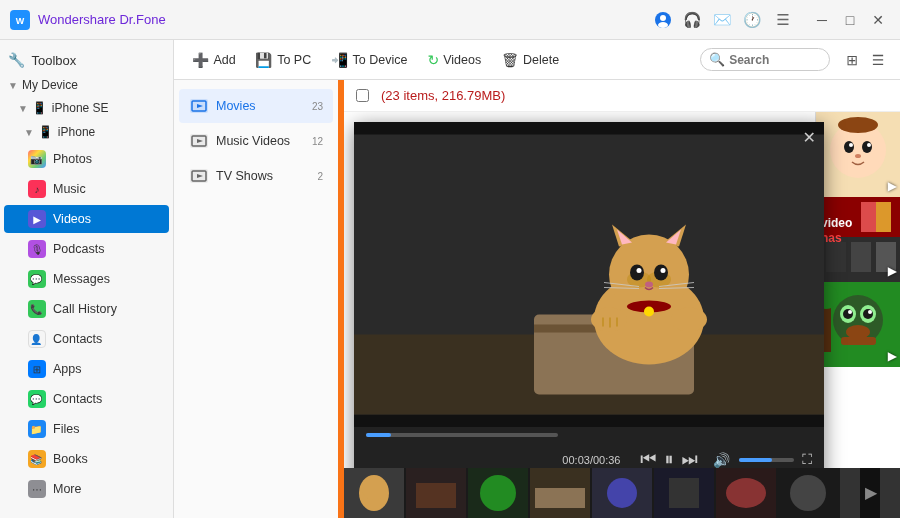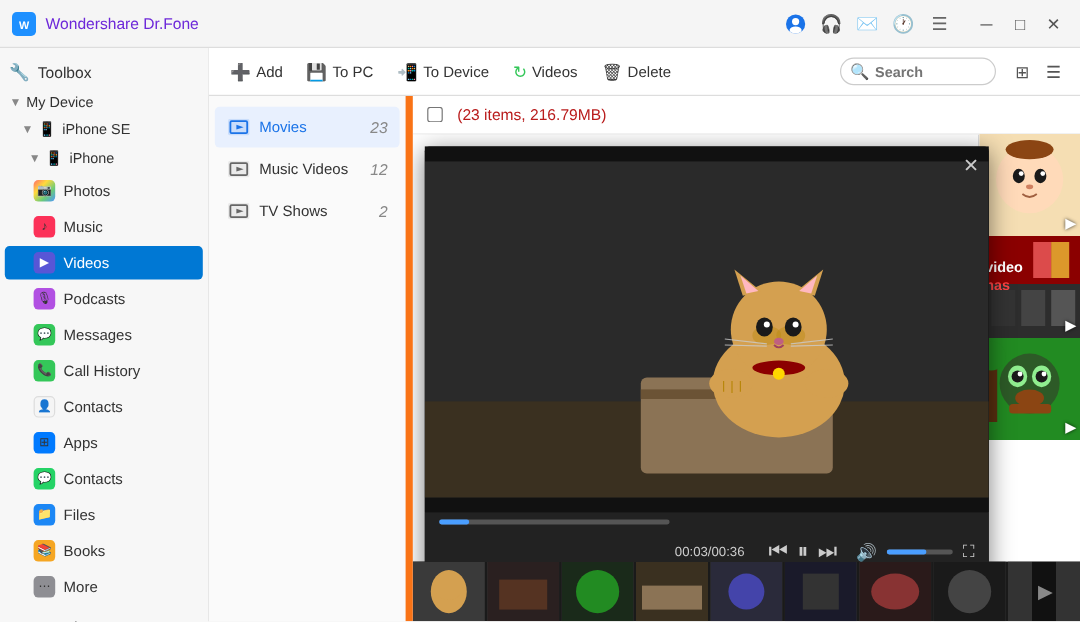--- a/index.html
+++ b/index.html
@@ -41,21 +41,21 @@
     .view-btns { display: flex; gap: 2px; margin-left: 6px; }
     .view-btn { width: 24px; height: 24px; display: flex; align-items: center; justify-content: center; cursor: pointer; border-radius: 3px; color: #555; font-size: 14px; }
 
     
     .sub-nav { width: 170px; border-right: 6px solid #f97316; background: #fafafa; padding: 8px 0; }
     .sub-nav-item { display: flex; align-items: center; padding: 7px 10px; cursor: pointer; color: #333; font-size: 12.5px; gap: 7px; margin: 1px 5px; border-radius: 4px; }
     .sub-nav-item.active { background: #e8f0fe; color: #1a73e8; }
     .sub-nav-item .nav-icon { width: 20px; height: 20px; display: flex; align-items: center; justify-content: center; font-size: 14px; color: #666; }
     .sub-nav-item.active .nav-icon { color: #1a73e8; }
     .sub-nav-item .nav-label { flex: 1; }
-    .sub-nav-item .nav-count { font-size: 13px; color: #888; font-style: italic; }
+    .sub-nav-item .nav-count { font-size: 10px; color: #888; }
 
     
     .video-area { flex: 1; display: flex; flex-direction: column; overflow: hidden; }
     .video-area-header { padding: 8px 12px; display: flex; align-items: center; gap: 8px; border-bottom: 1px solid #eee; }
     .video-area-header input[type=checkbox] { margin-right: 4px; }
     .video-area-info { font-size: 13px; color: #b91c1c; }
     .video-grid-container { flex: 1; display: flex; overflow: hidden; position: relative; }
     .video-thumbnails { display: flex; flex-direction: column; gap: 0; overflow-y: auto; width: 85px; border-left: 1px solid #ddd; }
     .thumb { width: 85px; height: 85px; overflow: hidden; position: relative; cursor: pointer; }
     .thumb-play { position: absolute; bottom: 4px; right: 4px; color: white; font-size: 12px; text-shadow: 0 0 3px rgba(0,0,0,0.8); }

